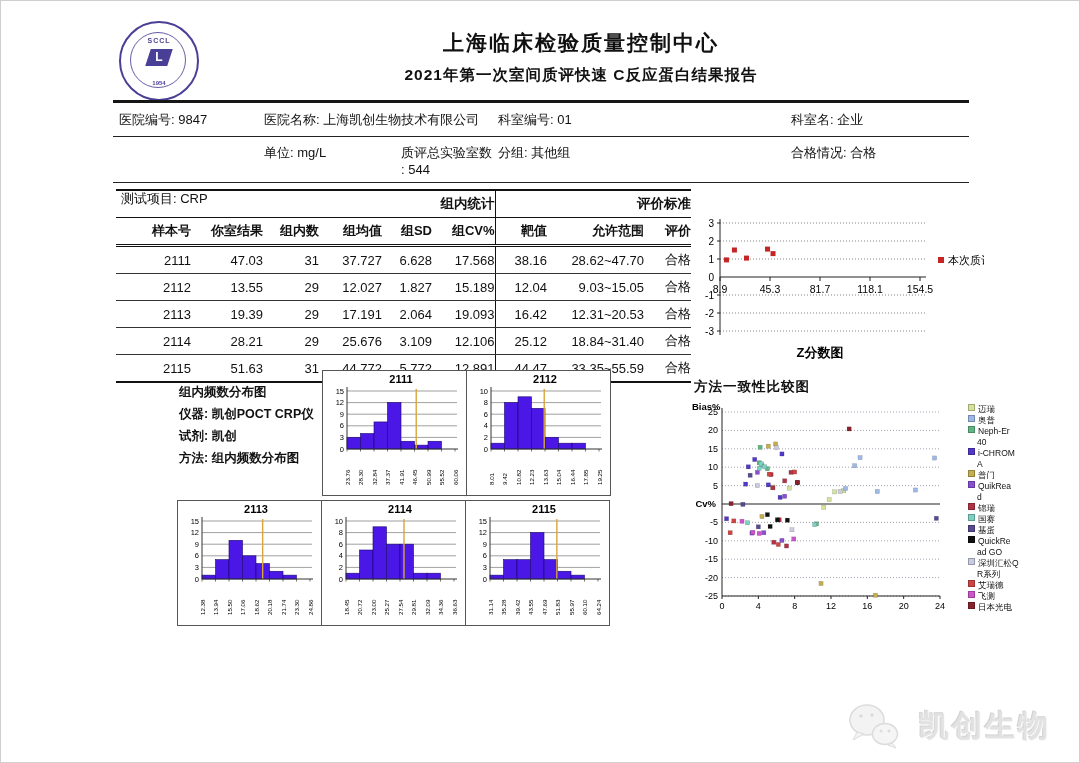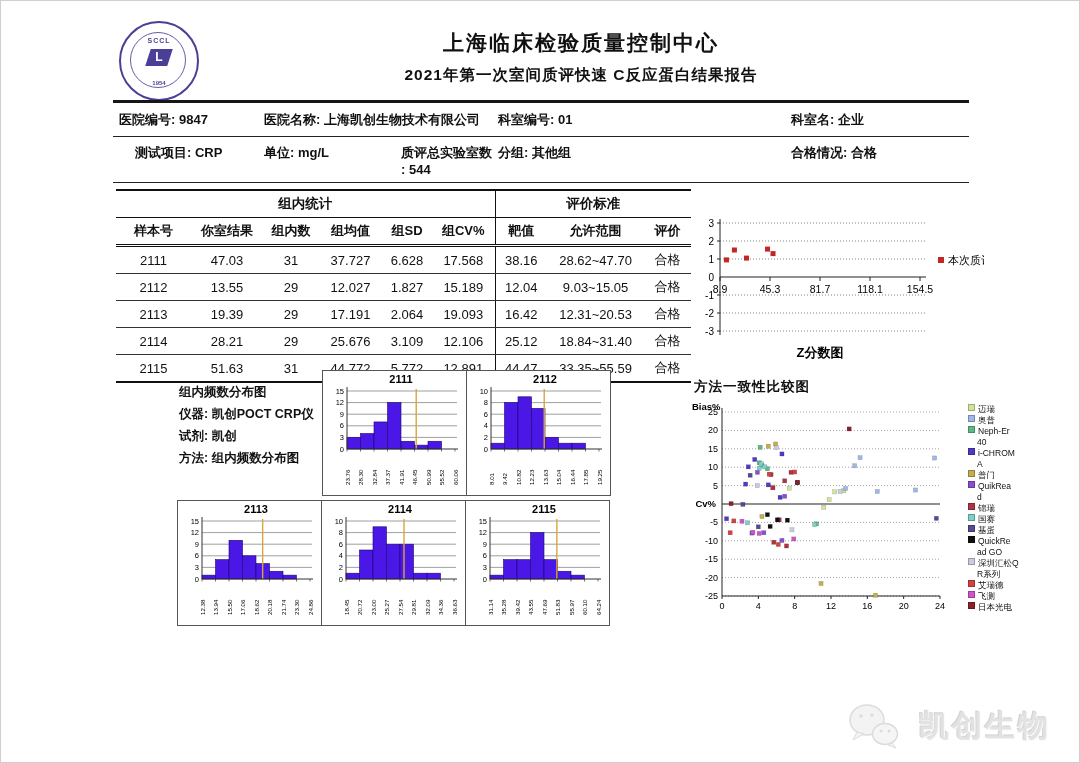--- a/index.html
+++ b/index.html
@@ -14,25 +14,25 @@
   .logo .mono{position:absolute;left:29px;top:28px;width:22px;height:17px;background:#4a3f96;transform:skewX(-18deg);}
   .logo .mono span{display:block;color:#fff;font-size:12px;font-weight:bold;text-align:center;transform:skewX(18deg);line-height:17px;}
   .logo .year{position:absolute;left:0;bottom:15px;width:100%;text-align:center;font-size:6px;color:#4a3f96;font-weight:bold;}
   .org-title{position:absolute;left:80px;top:28px;width:1000px;text-align:center;
              font-size:21px;font-weight:bold;letter-spacing:2px;}
   .report-title{position:absolute;left:80px;top:64px;width:1000px;text-align:center;
              font-size:15.5px;font-weight:bold;letter-spacing:1px;}
   .hrule{position:absolute;left:112px;top:99px;width:856px;height:3px;background:#161616;}
   
   .info-row{position:absolute;left:112px;width:856px;border-bottom:1.5px solid #222;}
-  .info-row .info-item{position:absolute;top:8px;font-size:13px;font-weight:bold;white-space:nowrap;line-height:17px;}
+  .info-row .info-item{position:absolute;top:8px;font-size:13px;font-weight:normal;white-space:nowrap;line-height:17px;}
   
   table.result-table{position:absolute;left:115px;top:188px;width:575px;border-collapse:collapse;
         border-top:2px solid #111;border-bottom:2px solid #111;table-layout:fixed;}
-  table.result-table th,table.result-table td{text-align:center;padding:4px 0;font-size:13px;}
+  table.result-table th,table.result-table td{text-align:right;padding:4px 0;font-size:13px;}
   table.result-table tr.group th{font-size:13.5px;font-weight:bold;border-bottom:1px solid #111;}
   table.result-table tr.cols th{font-weight:bold;border-bottom:3px double #111;}
   table.result-table tbody td{border-bottom:1px solid #333;font-weight:normal;}
   table.result-table tbody tr:last-child td{border-bottom:none;}
   table.result-table .vsep{border-left:1.5px solid #111;}
   
   .zchart{position:absolute;left:693px;top:204px;width:290px;height:162px;}
   
   .freq-info{position:absolute;left:178px;top:380px;font-size:12.5px;font-weight:bold;line-height:22px;}
   
@@ -69,21 +69,21 @@
   <div class="report-title">2021年第一次室间质评快速 C反应蛋白结果报告</div>
   <div class="hrule"></div>
 
   <div class="info-row" id="info-row-1" style="top:102px;height:33px;">
       <span class="info-item" style="left: 6px;">医院编号: 9847</span>
       <span class="info-item" style="left: 151px;">医院名称: 上海凯创生物技术有限公司</span>
       <span class="info-item" style="left: 385px;">科室编号: 01</span>
       <span class="info-item" style="left: 678px;">科室名: 企业</span>
     </div>
   <div class="info-row" id="info-row-2" style="top:135px;height:46px;">
-      <span class="info-item" style="left: 22px;">测试项目: CRP</span>
+      <span class="info-item" style="left: 8px; margin-top: 46px;">测试项目: CRP</span>
       <span class="info-item" style="left: 151px;">单位: mg/L</span>
       <span class="info-item" style="left: 288px;">
         <div>质评总实验室数</div>
         <div>: 544</div>
       </span>
       <span class="info-item" style="left: 385px;">分组: 其他组</span>
       <span class="info-item" style="left: 678px;">合格情况: 合格</span>
     </div>
 
   <table class="result-table" id="result-table">

